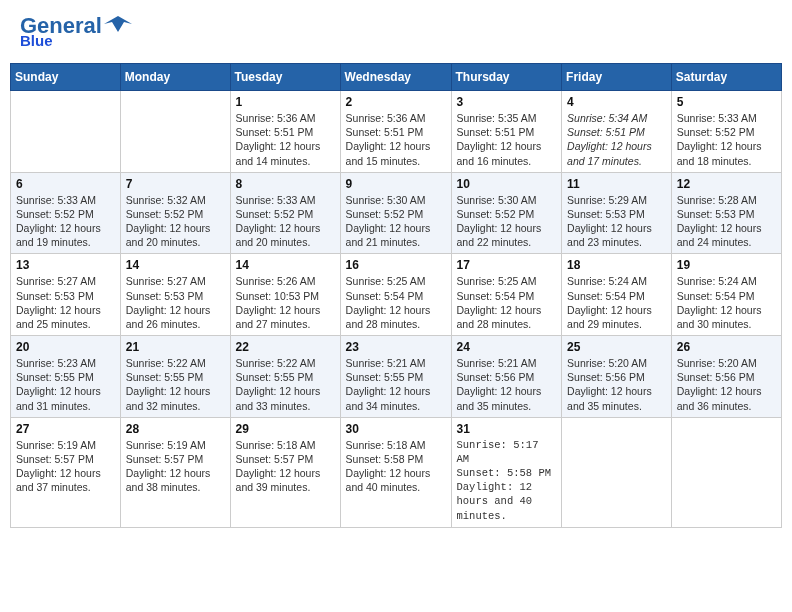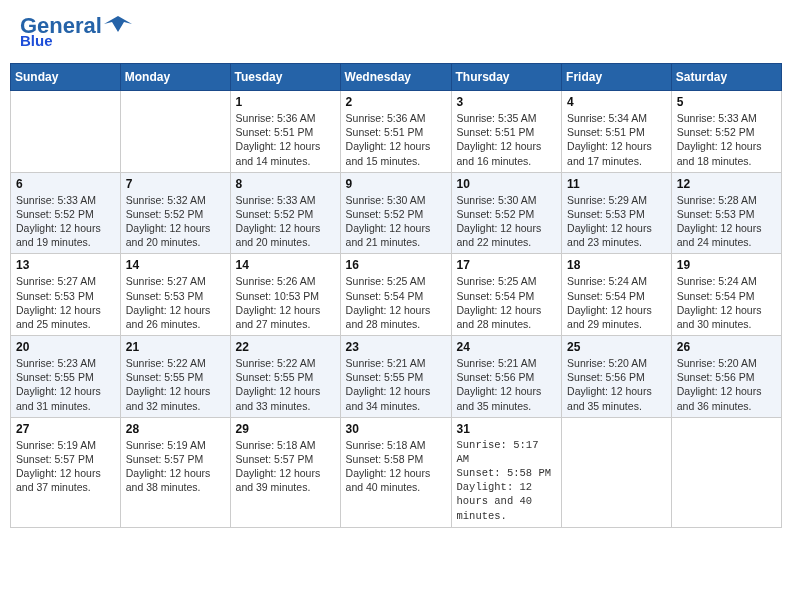--- a/index.html
+++ b/index.html
@@ -128,21 +128,21 @@
 Daylight: 12 hours and 15 minutes.</div>
         </td>
         <td>
           <div class="day-number">3</div>
           <div class="day-info" style="white-space: pre-line;">Sunrise: 5:35 AM
 Sunset: 5:51 PM
 Daylight: 12 hours and 16 minutes.</div>
         </td>
         <td>
           <div class="day-number">4</div>
-          <div class="day-info" style="white-space: pre-line;">Sunrise: 5:34 AM
+          <div class="day-info" style="white-space: pre-line; font-style: italic;">Sunrise: 5:34 AM
 Sunset: 5:51 PM
 Daylight: 12 hours and 17 minutes.</div>
         </td>
         <td>
           <div class="day-number">5</div>
           <div class="day-info" style="white-space: pre-line;">Sunrise: 5:33 AM
 Sunset: 5:52 PM
 Daylight: 12 hours and 18 minutes.</div>
         </td>
       </tr>

